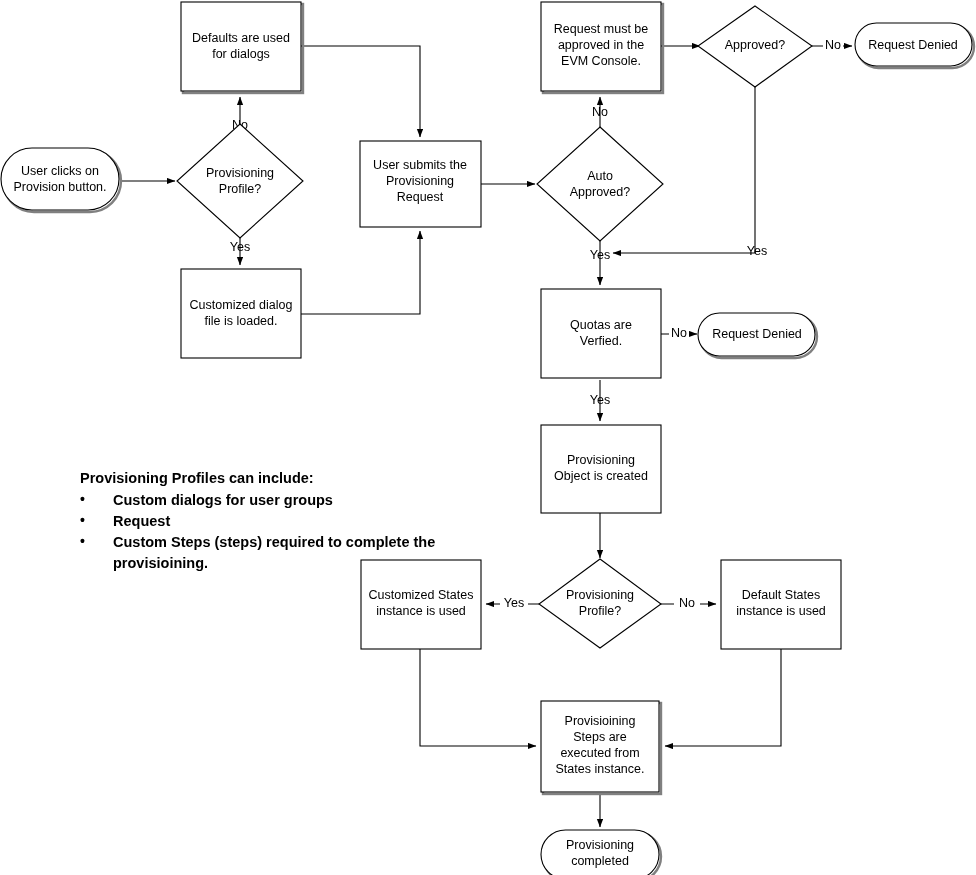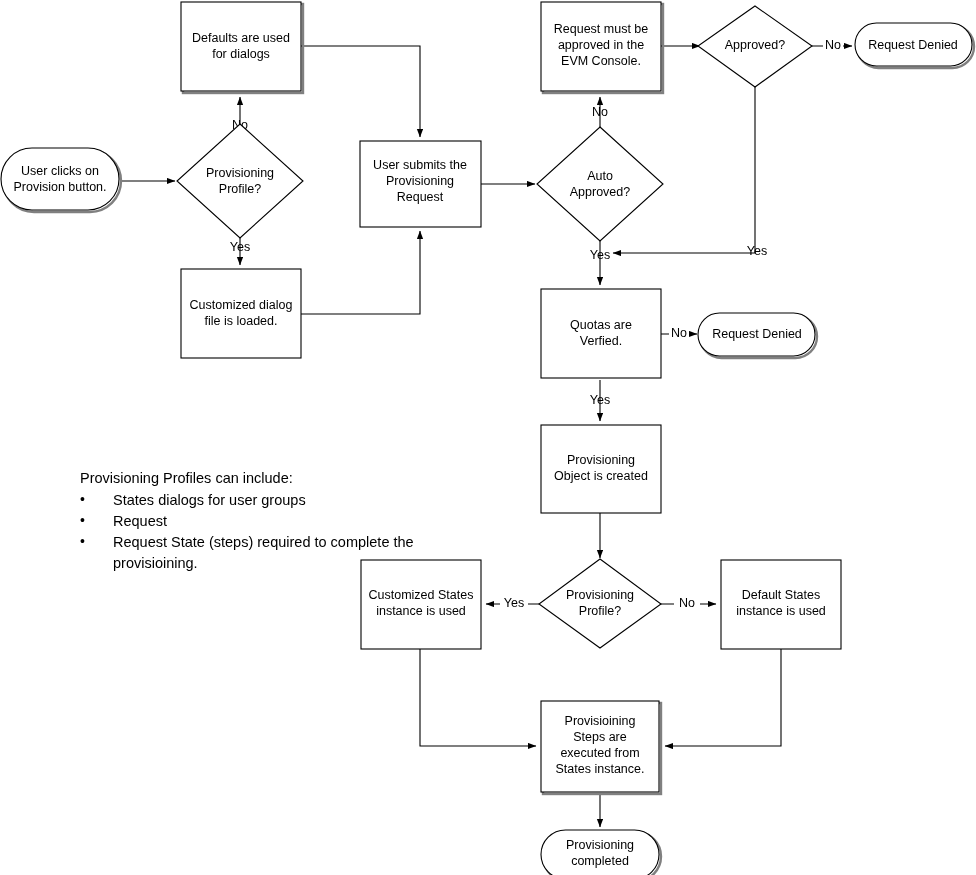--- a/index.html
+++ b/index.html
@@ -56,20 +56,21 @@
     dominant-baseline: middle;
   }
   .note-block {
     position: absolute;
     left: 80px;
     top: 468px;
     width: 420px;
     font-size: 14.5px;
     line-height: 21px;
     color: #000000;
+    font-weight: bold;
   }
   .note-title {
     margin: 0 0 1px 0;
   }
   .note-list {
     margin: 0;
     padding: 0;
     list-style: none;
   }
   .note-list li {
@@ -260,26 +261,26 @@
       <text class="node-text" x="600" y="862">completed</text>
     </g>
 
   </svg>
 
   <div class="note-block">
     <p class="note-title">Provisioning Profiles can include:</p>
     <ul class="note-list">
       <li>
         <span class="note-bullet">•</span>
-        <span>States dialogs for user groups</span>
+        <span>Custom dialogs for user groups</span>
       </li>
       <li>
         <span class="note-bullet">•</span>
         <span>Request</span>
       </li>
       <li>
         <span class="note-bullet">•</span>
-        <span>Request State (steps) required to complete the provisioining.</span>
+        <span>Custom Steps (steps) required to complete the provisioining.</span>
       </li>
     </ul>
   </div>
 
 </div>
 
 </body></html>

